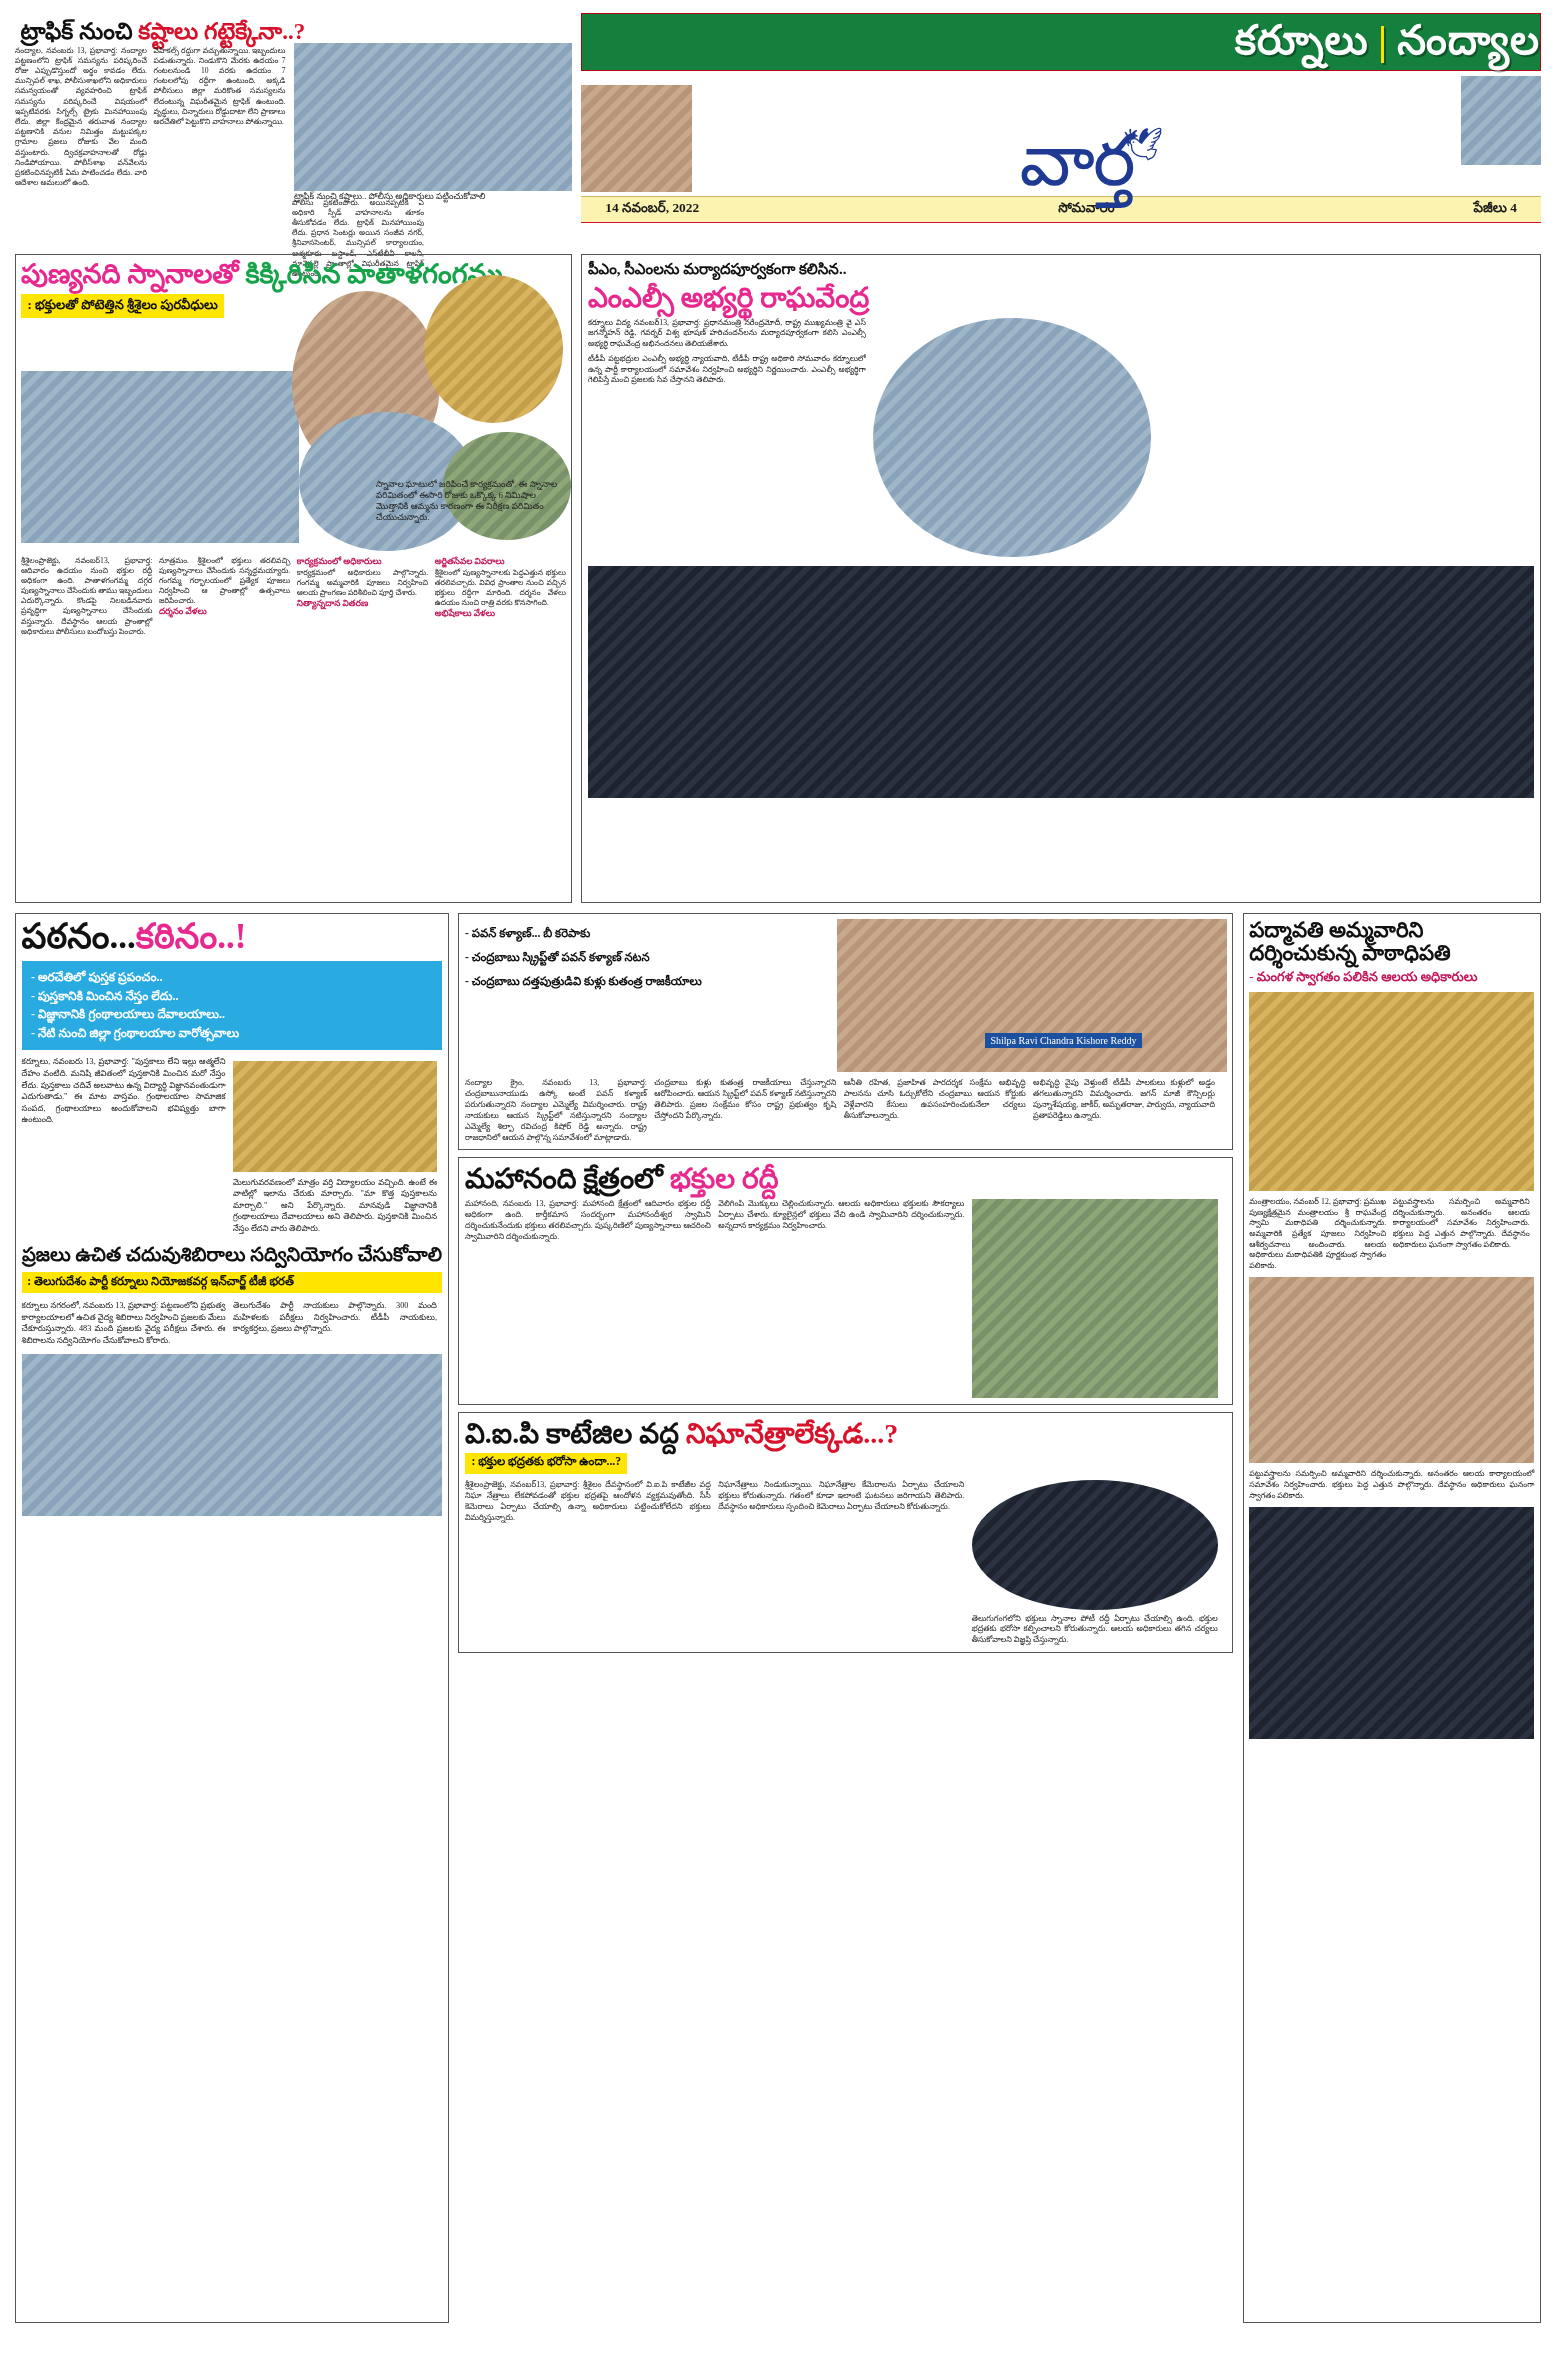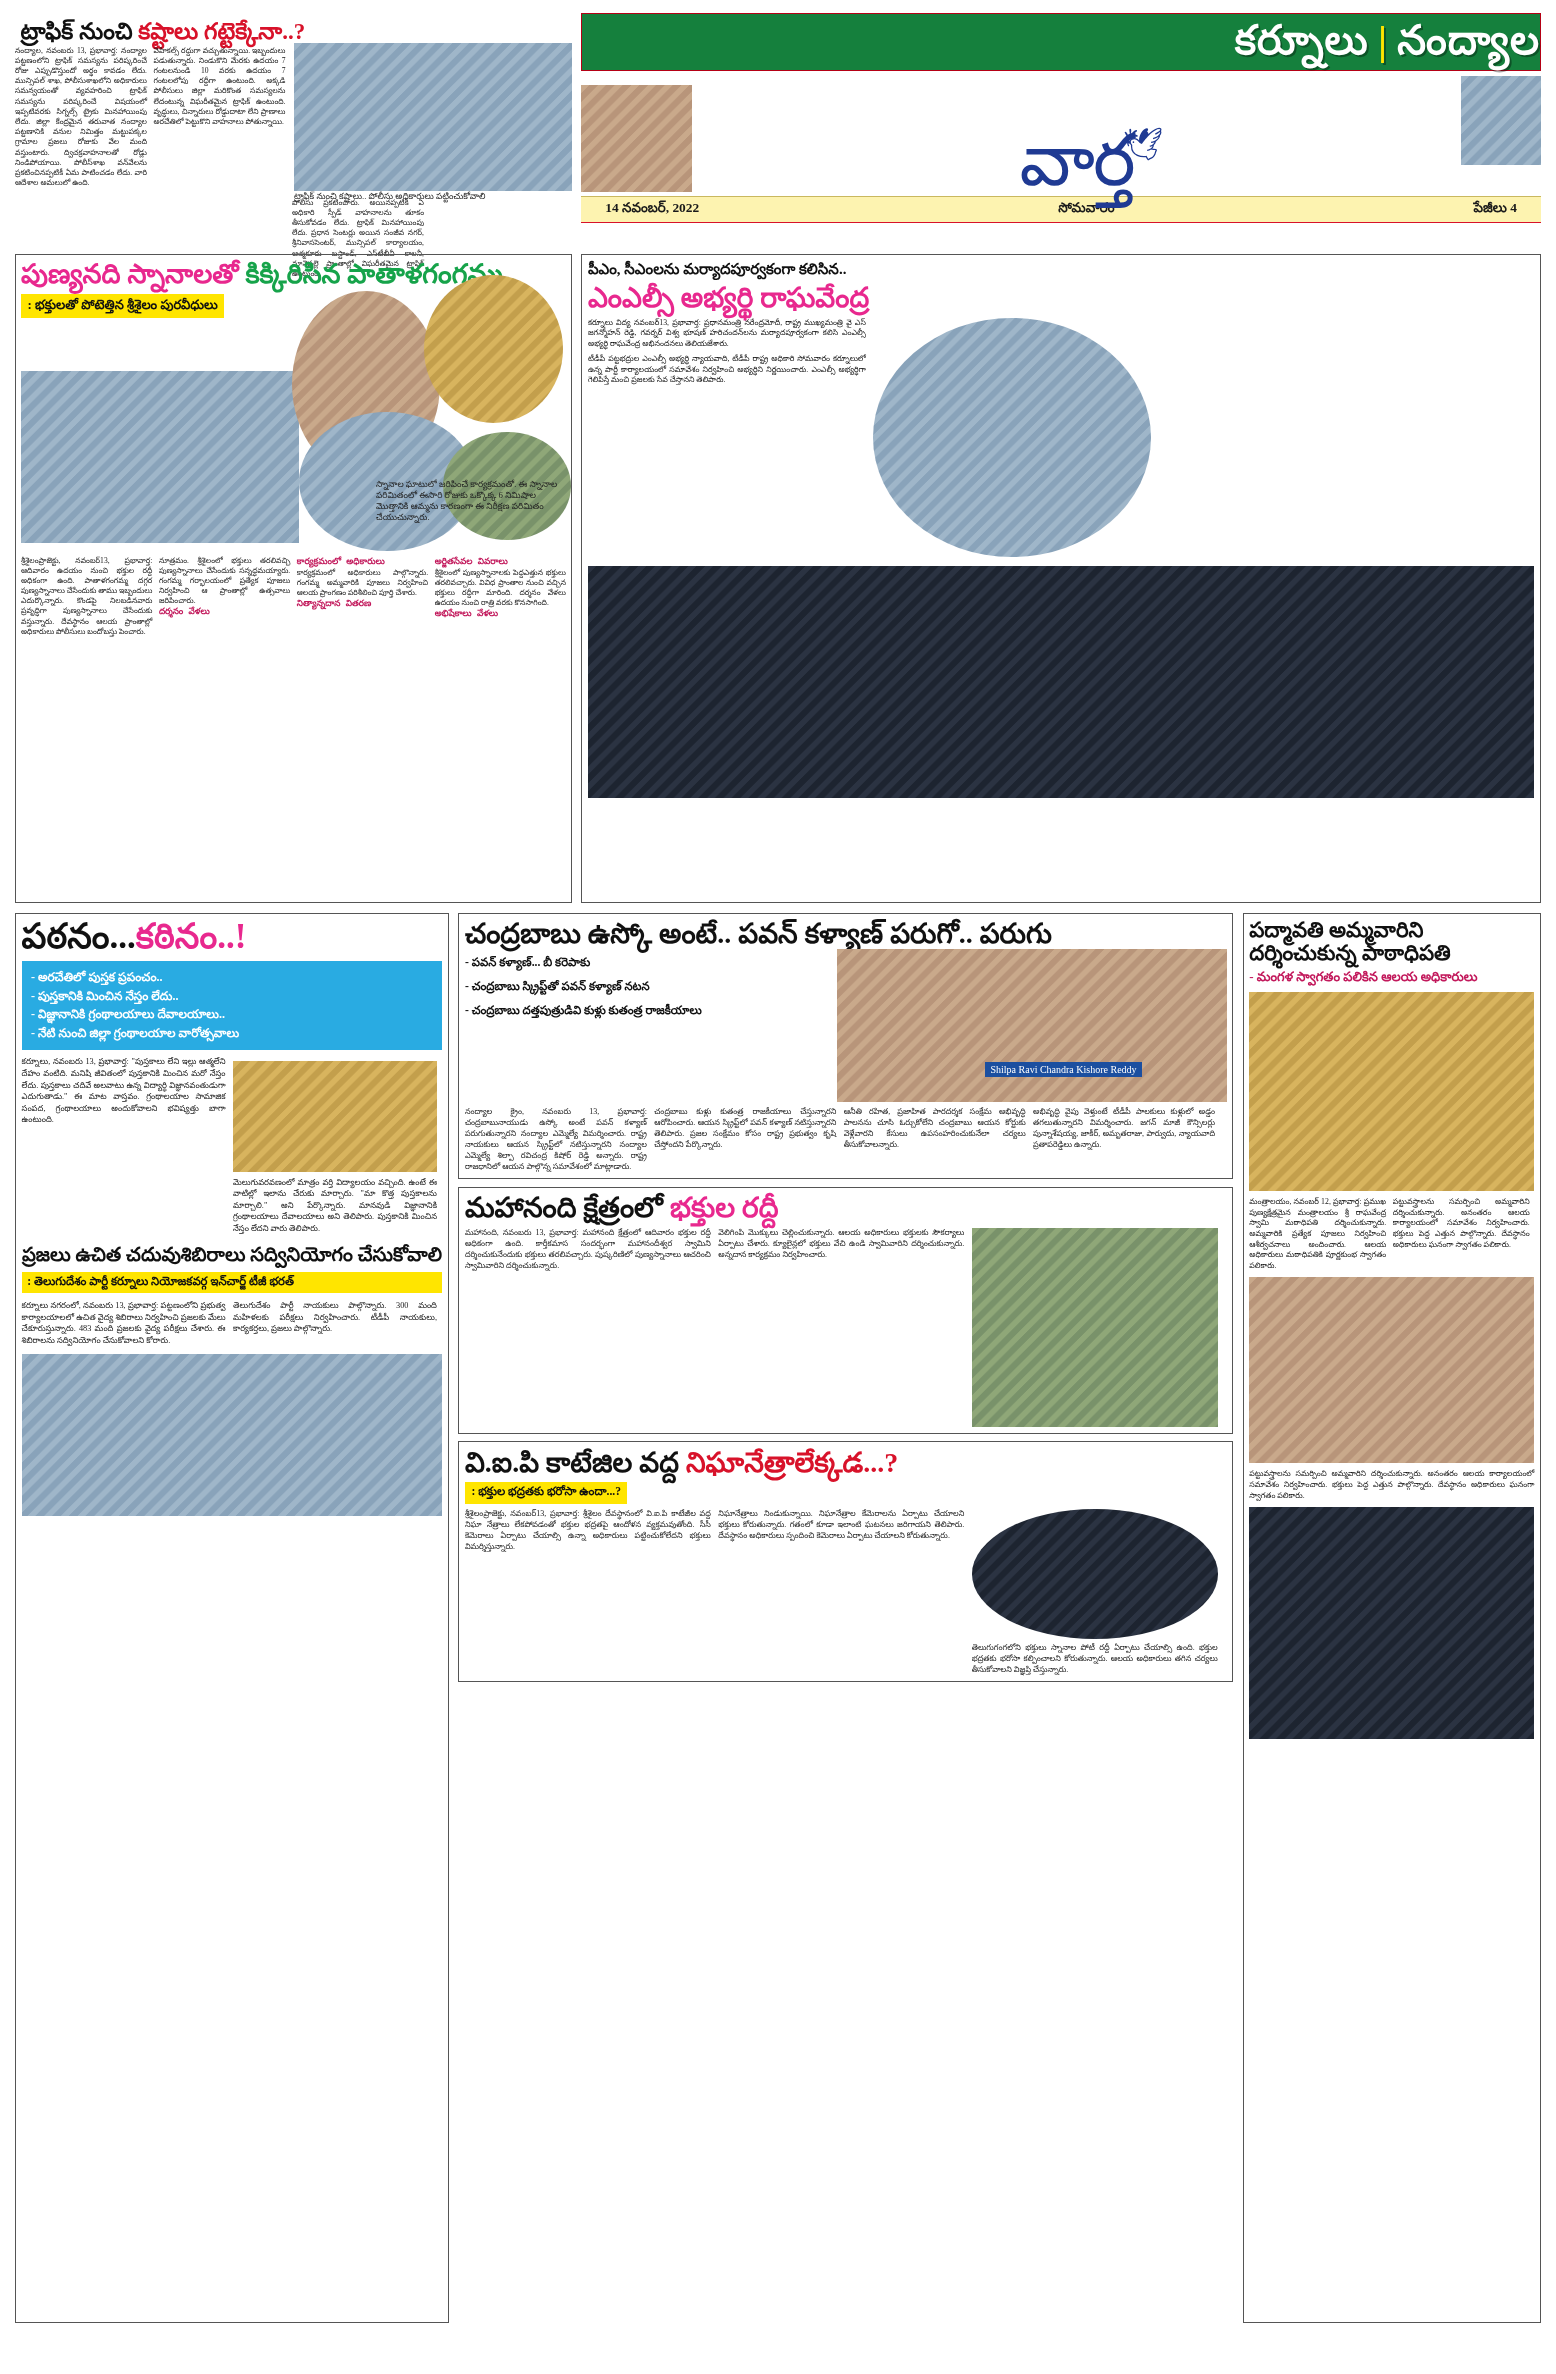--- a/index.html
+++ b/index.html
@@ -66,21 +66,21 @@
   .b2-sub { background:#ffe500; font-size:13px; font-weight:bold; padding:2.8px 6.5px; display:inline-block; margin-top:5.6px; }
   .b2-photorow { position:relative; height:227px; margin-top:5.6px; }
   .b2-photo-main { position:absolute; left:0; top:48px; width:278px; height:172px; }
   .b2-oval-a { position:absolute; left:271px; top:-32px; width:148px; height:186px; }
   .b2-oval-b { position:absolute; left:403px; top:-48px; width:139px; height:148px; }
   .b2-oval-c { position:absolute; left:278px; top:89px; width:176px; height:139px; }
   .b2-oval-d { position:absolute; left:422px; top:109px; width:128px; height:108px; }
   .b2-cols { display:flex; gap:6.5px; margin-top:5.6px; }
   .b2-cols .col { width:132px; }
   .b2-cols .col .btext { font-size:7.6px; line-height:1.33; }
-  .subhead { font-weight:bold; color:#c2185b; font-size:8.8px; display:block;font-family:Liberation Mono, monospace; }
+  .subhead { font-weight:bold; color:#c2185b; font-size:8.8px; display:block; }
 
   .b2-right { flex:1; border:1.4px solid #555; padding:5.6px; }
   .b2r-kicker { font-size:15px; font-weight:bold; color:#111; }
   .b2r-head { font-size:28px; font-weight:bold; color:#e8288e; line-height:1.05; margin-top:1.9px; }
   .b2r-top { display:flex; gap:7.4px; margin-top:5.6px; height:241px; }
   .b2r-text { width:278px; }
   .b2r-text .btext { font-size:7.8px; line-height:1.36; }
   .b2r-photo-oval { width:278px; height:239px; }
   .b2r-bottomphoto { width:100%; height:232px; margin-top:7.4px; }
 
@@ -260,21 +260,20 @@
         <div class="col">
           <div class="btext">తెలుగుదేశం పార్టీ నాయకులు పాల్గొన్నారు. 300 మంది మహిళలకు పరీక్షలు నిర్వహించారు. టీడీపీ నాయకులు, కార్యకర్తలు, ప్రజలు పాల్గొన్నారు.</div>
         </div>
       </div>
       <span class="ph b3a-photo2 cool"></span>
     </div>
 
     <div class="b3b">
 
       <div class="b3b-card">
-        <div class="b3b-head">చంద్రబాబు ఉస్కో అంటే.. పవన్ కళ్యాణ్ పరుగో.. పరుగు</div>
         <div class="b3b-top">
           <div class="txt">
             <div class="b3b-bul">- పవన్ కళ్యాణ్... బీ కరెపాకు</div>
             <div class="b3b-bul">- చంద్రబాబు స్క్రిప్ట్‌తో పవన్ కళ్యాణ్ నటన</div>
             <div class="b3b-bul">- చంద్రబాబు దత్తపుత్రుడివి కుళ్లు కుతంత్ర రాజకీయాలు</div>
           </div>
           <span class="ph warm b3b-photo">
             <span style="position:absolute;left:38%;bottom:16%;background:#1b4fa0;color:#fff;font-size:10px;padding:1.9px 5.6px;">Shilpa Ravi Chandra Kishore Reddy</span>
           </span>
         </div>

